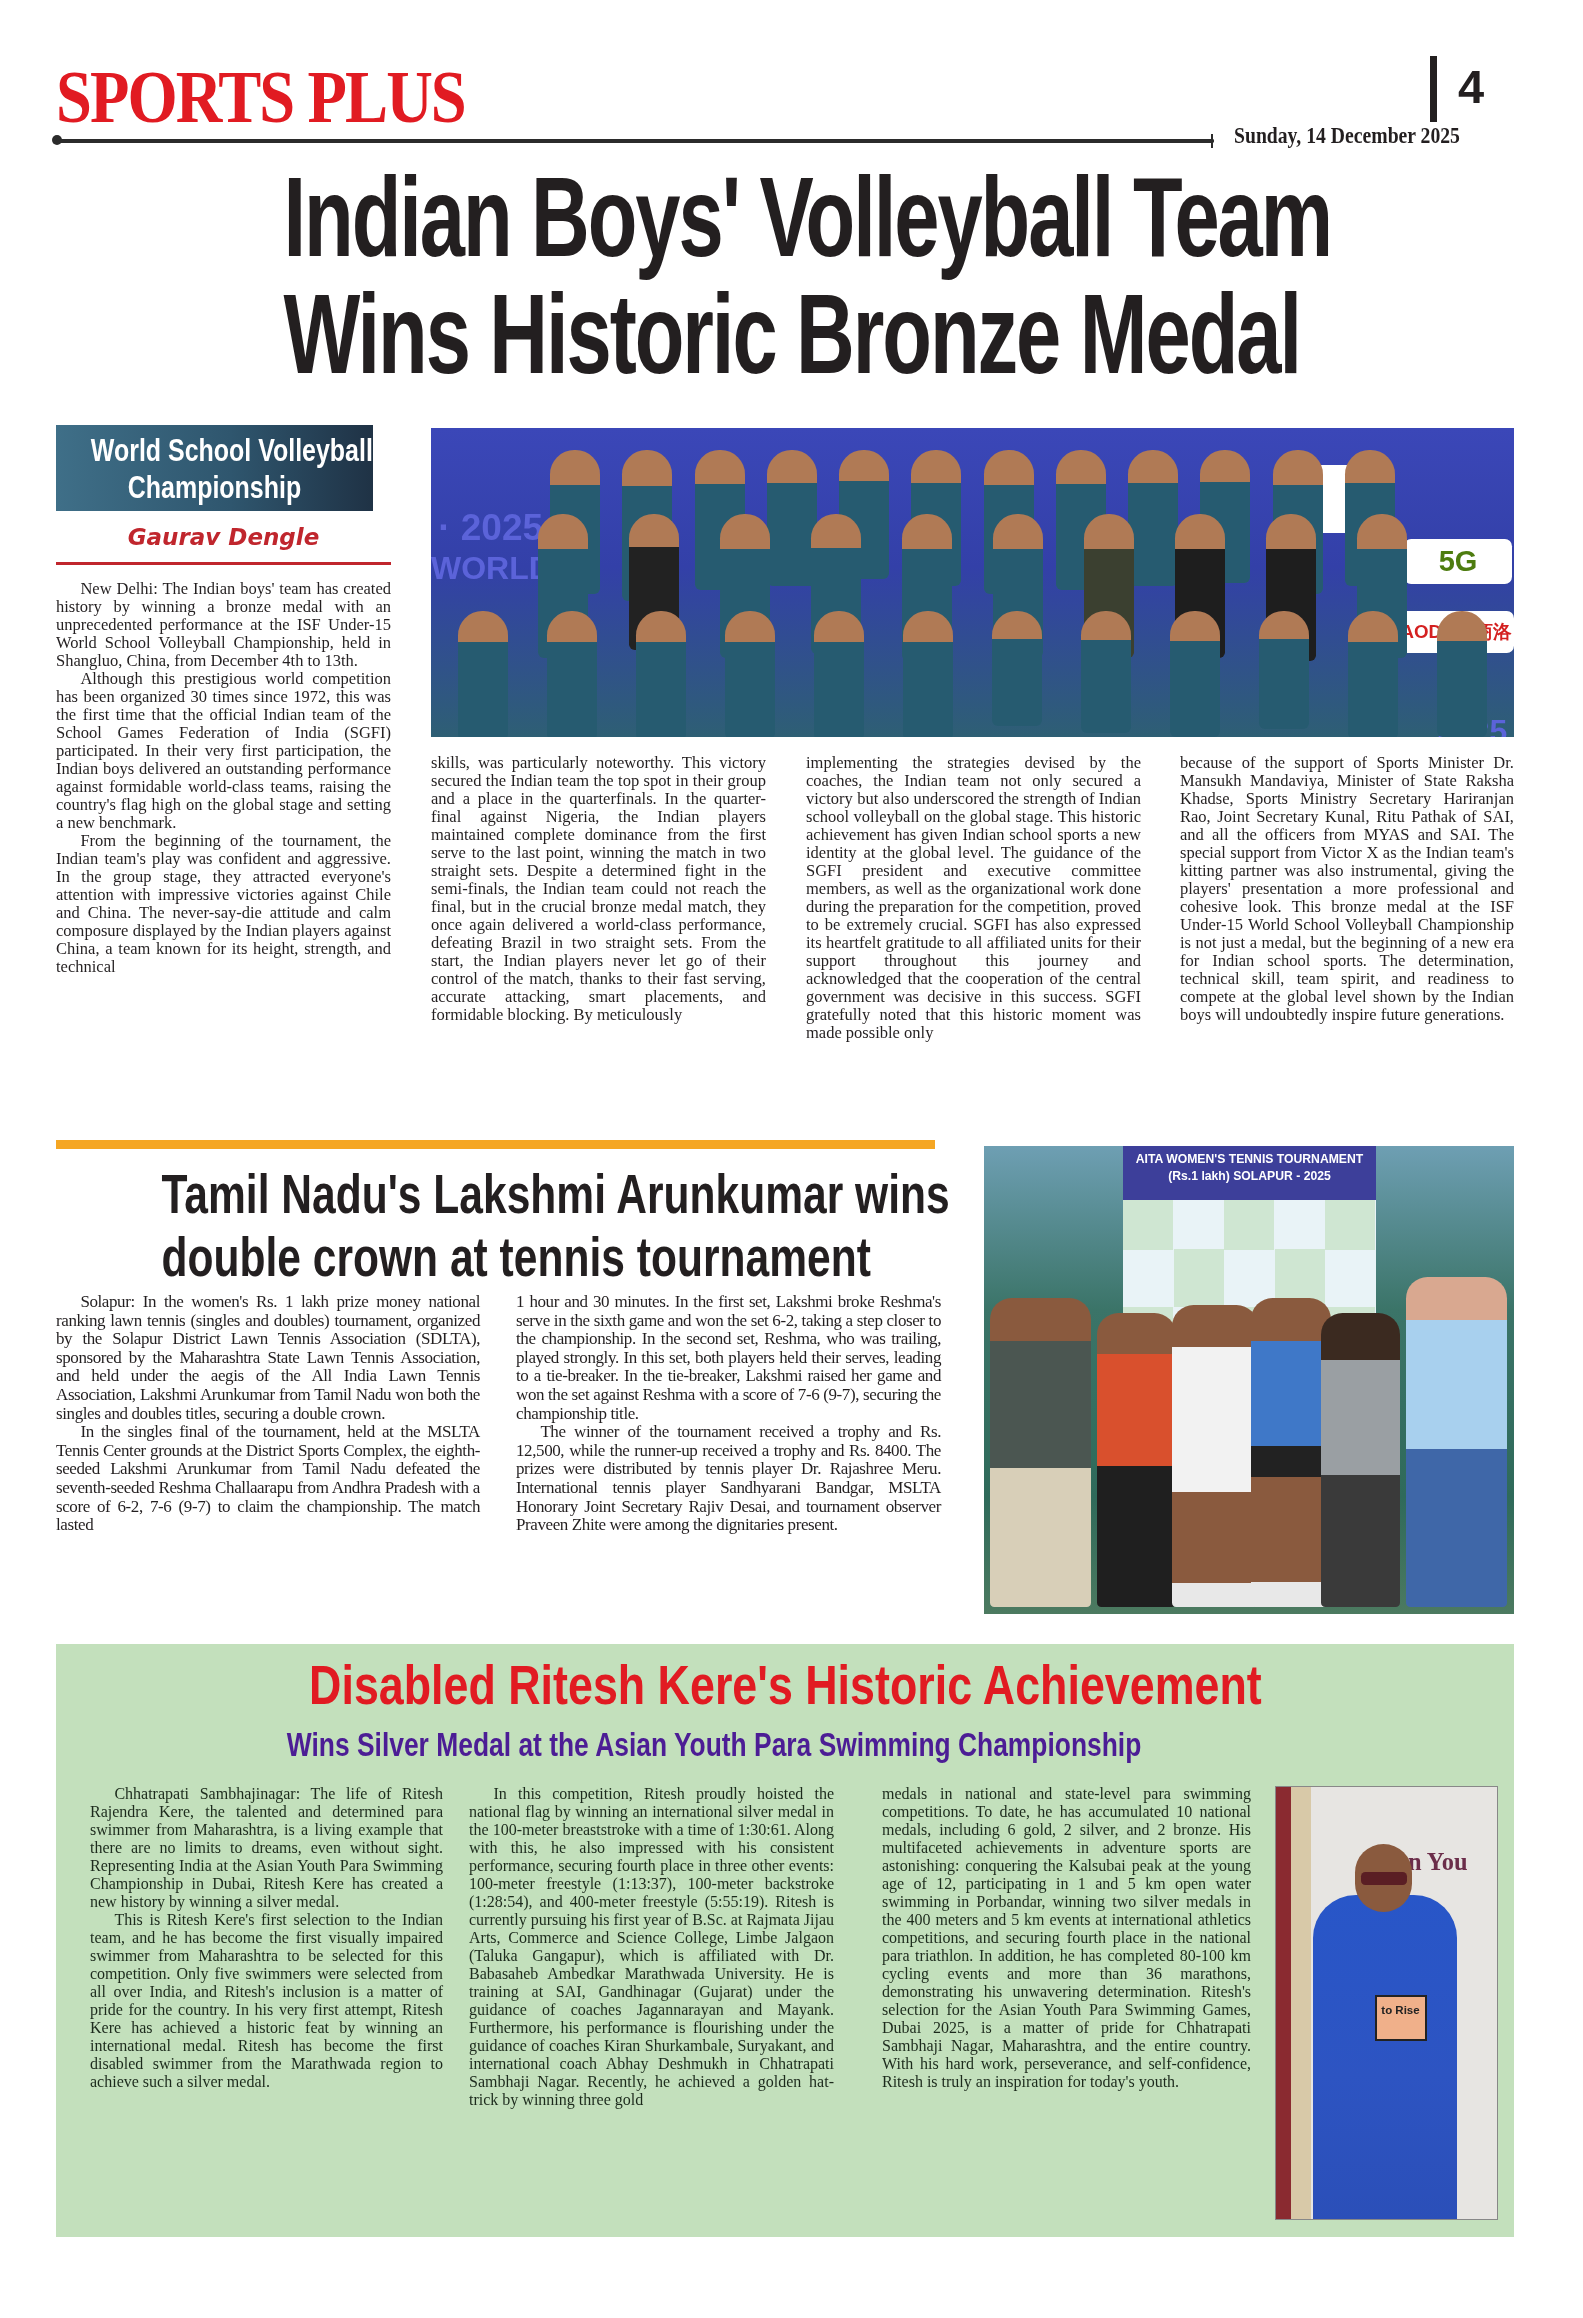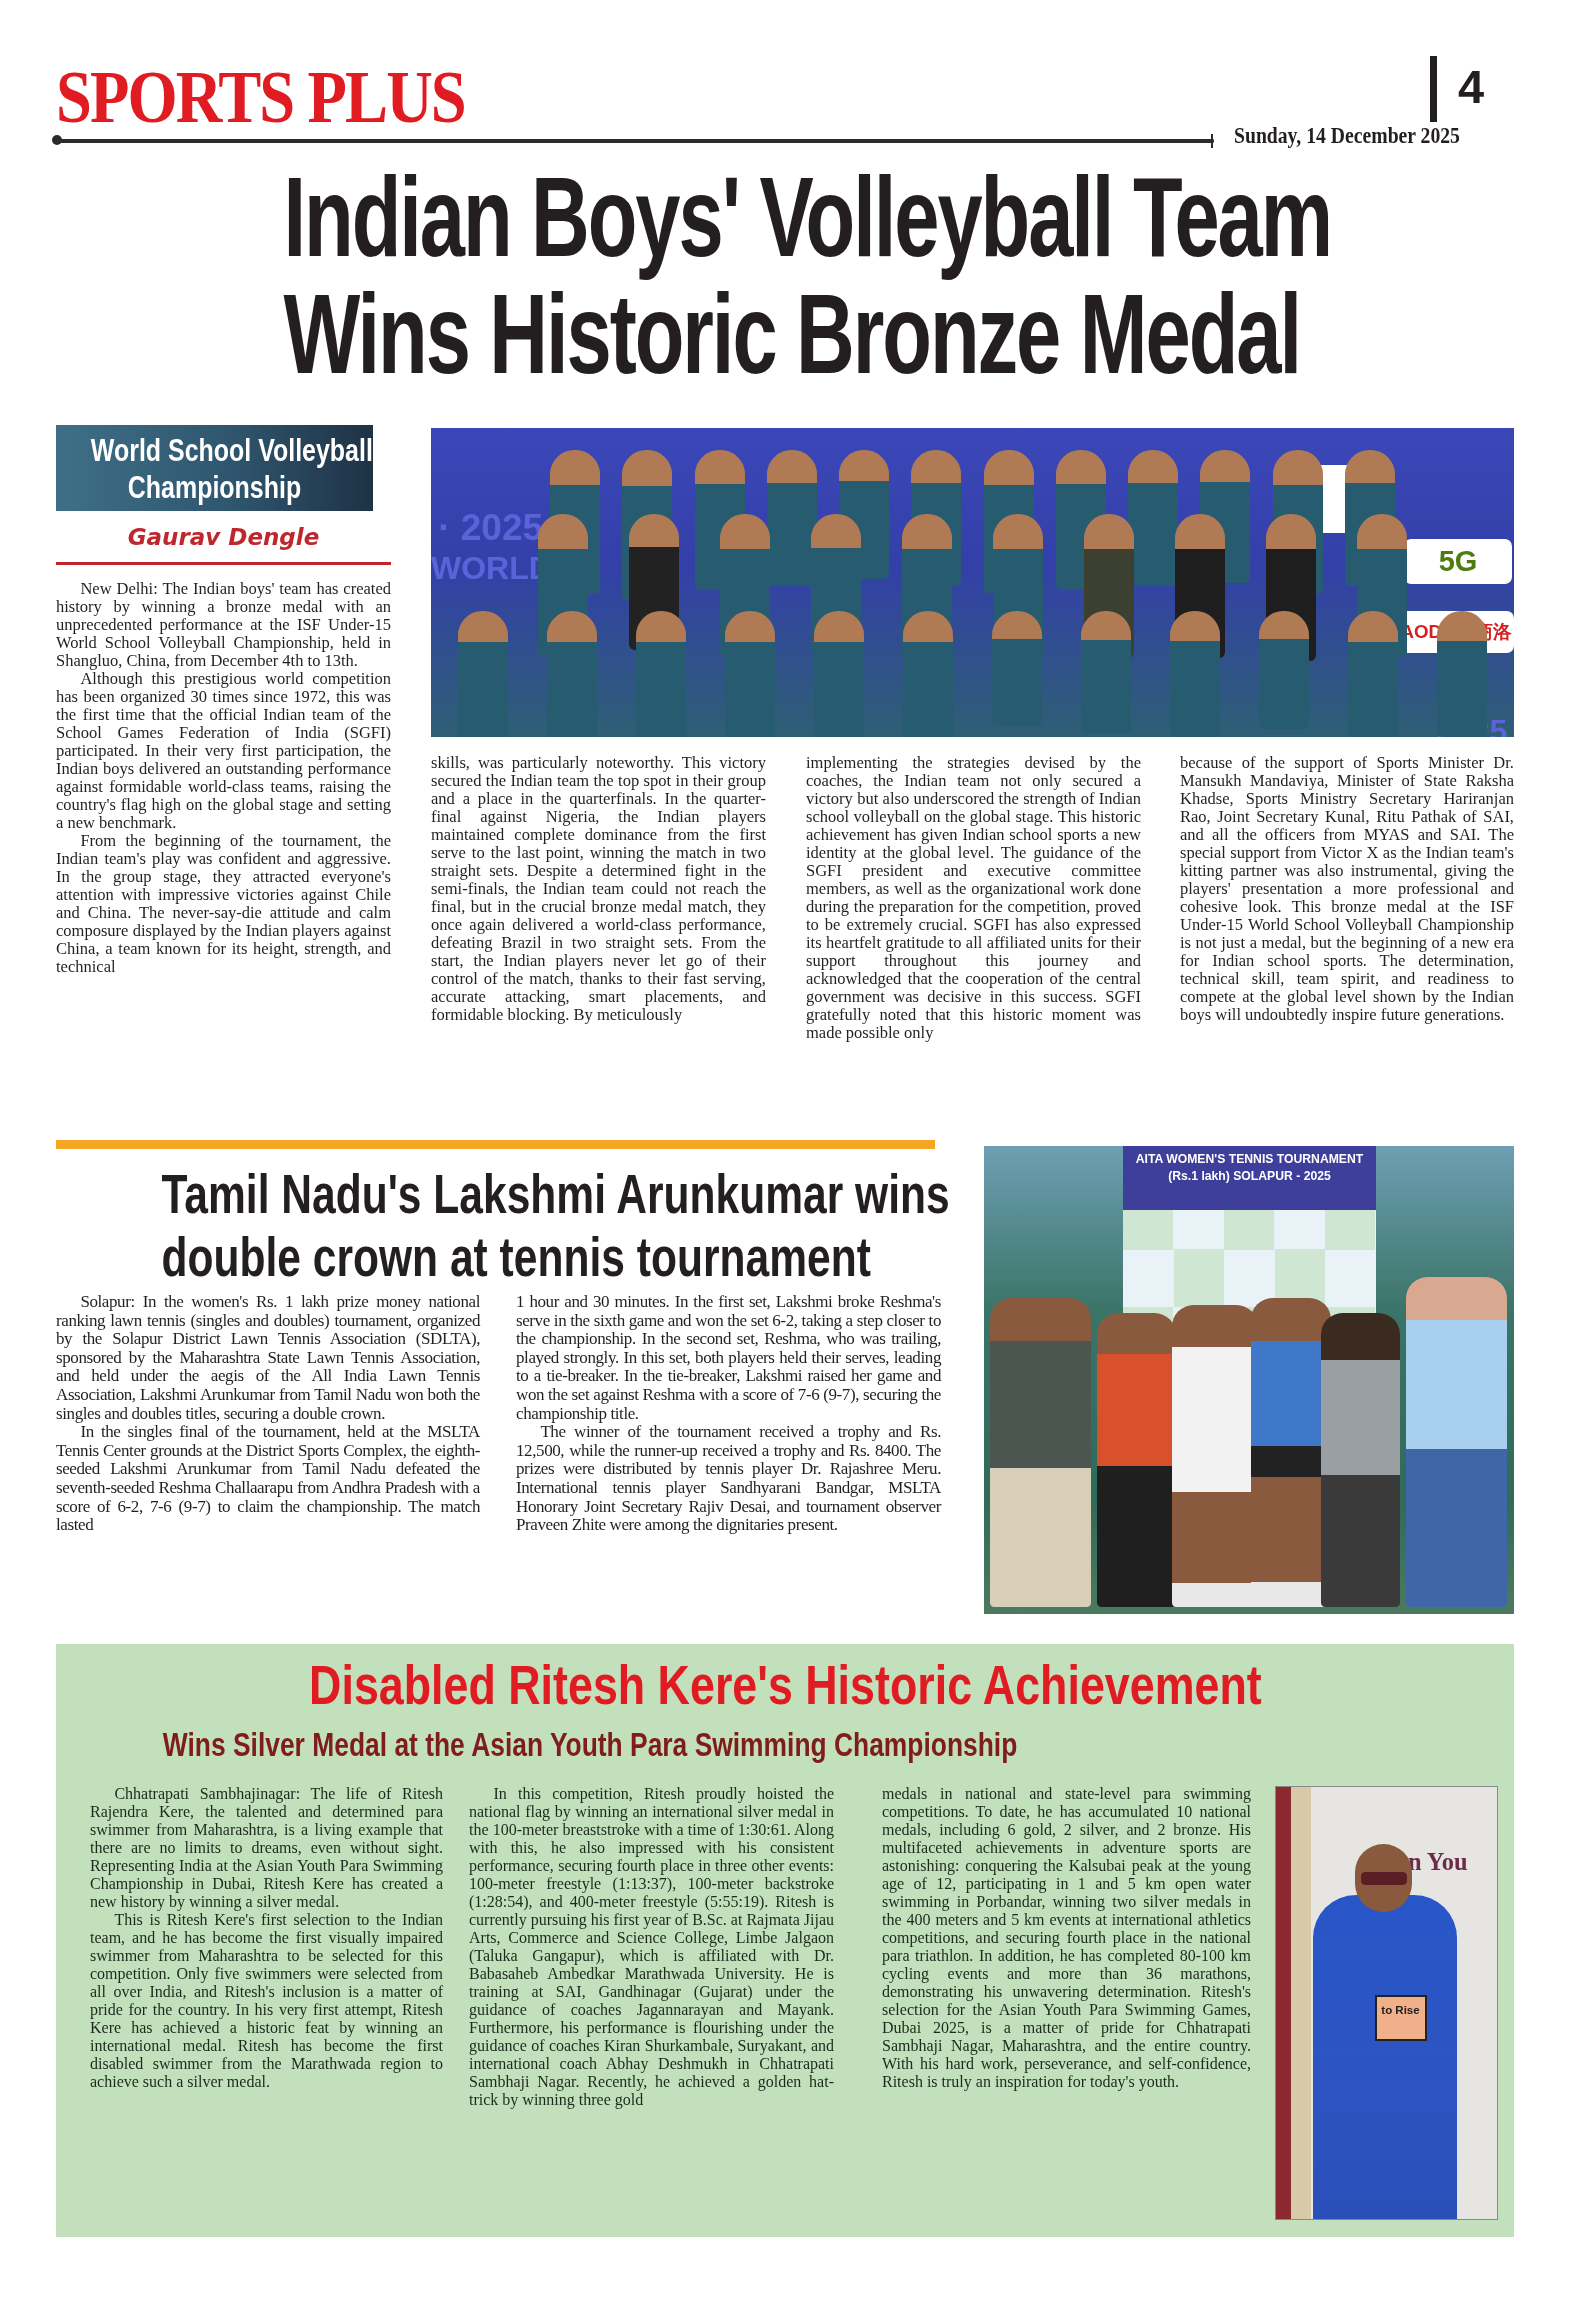--- a/index.html
+++ b/index.html
@@ -35,41 +35,41 @@
 
   
   .photo { overflow: hidden; }
   .vb-photo { left: 431px; top: 428px; width: 1083px; height: 309px; background: linear-gradient(180deg, #3b47b8 0%, #3340a8 45%, #2e5f74 100%); }
   .vb-photo .row { position: absolute; left: 0; width: 100%; display: flex; justify-content: space-around; }
   .vb-photo .person { width: 50px; border-radius: 24.4px 24.4px 5.7px 5.7px; background: linear-gradient(180deg, #b07a55 0 24%, #265b70 24% 100%); }
   .vb-photo .banner { position: absolute; background: #ffffff; border-radius: 7.2px; color: #d42020; font-family: "Liberation Sans", sans-serif; font-weight: bold; text-align: center; }
   .vb-photo .wm { position: absolute; color: #5b63d9; font-family: "Liberation Sans", sans-serif; font-weight: bold; }
 
   .tn-photo { left: 984px; top: 1146px; width: 530px; height: 468px; background: linear-gradient(180deg, #6e9fb3 0%, #3b7468 35%, #2f6a5a 75%, #4c7a60 100%); }
-  .tn-banner { position: absolute; left: 139px; top: 0; width: 253px; height: 64px; background: #3d3f9a; color: #fff; font-family: "Liberation Sans", sans-serif; font-weight: bold; font-size: 12.2px; line-height: 17px; text-align: center; padding-top: 5px; }
+  .tn-banner { position: absolute; left: 139px; top: 0; width: 253px; height: 54px; background: #3d3f9a; color: #fff; font-family: "Liberation Sans", sans-serif; font-weight: bold; font-size: 12.2px; line-height: 17px; text-align: center; padding-top: 5px; }
   .tn-board { position: absolute; left: 139px; top: 46px; width: 253px; height: 388px; background: repeating-conic-gradient(#e9f3f7 0 25%, #cfe6d2 0 50%) 0 0 / 101px 115px; }
   .tn-person { position: absolute; bottom: 7.2px; border-radius: 21.5px 21.5px 4.3px 4.3px; }
 
   .rt-photo { left: 1275px; top: 1786px; width: 223px; height: 434px; background: linear-gradient(90deg, #8a2a30 0 7%, #d8c9a8 7% 16%, #e7e5e2 16% 100%); border: 0.7px solid #888; }
   .rt-photo .title { position: absolute; left: 86px; top: 25px; font-family: Liberation Serif, serif; font-weight: bold; font-size: 24.4px; color: #6b2d4a; white-space: nowrap; margin-top: 36px; }
   .rt-photo .body { position: absolute; left: 37px; top: 108px; width: 144px; height: 327px; background: linear-gradient(180deg, #2856c8 0%, #2d54c2 55%, #2b4fb8 100%); border-radius: 43px 43px 0 0; }
   .rt-photo .head { position: absolute; left: 79px; top: 57px; width: 57px; height: 68px; background: #8a5a3e; border-radius: 29px; }
 
   
   .orange-bar { left: 56px; top: 1140px; width: 879px; height: 8.6px; background: #f5a623; }
 
   
   .tn-headline { left: 56px; top: 1162px; width: 879px; text-align: center; font-family: "Liberation Sans", sans-serif; font-weight: bold; font-size: 56px; line-height: 63px; color: #231f20; }
   .tn-headline span { display: block; transform: scaleX(0.76); transform-origin: center; white-space: nowrap; }
 
   
   .green-box { left: 56px; top: 1644px; width: 1458px; height: 593px; background: #c3e0bc; }
   .gb-title { left: 56px; top: 1652px; width: 1458px; text-align: center; font-family: "Liberation Sans", sans-serif; font-weight: bold; font-size: 56px; color: #e11b22; line-height: 66px; }
   .gb-title span, .gb-sub span { display: inline-block; transform: scaleX(0.8); white-space: nowrap; }
-  .gb-sub { left: 56px; top: 1725px; width: 1316px; font-family: "Liberation Sans", sans-serif; font-weight: bold; font-size: 33px; color: #7f1d1d; line-height: 40px; }
+  .gb-sub { left: 56px; top: 1725px; width: 1316px; text-align: center; font-family: "Liberation Sans", sans-serif; font-weight: bold; font-size: 33px; color: #4c1d95; line-height: 40px; }
   .green-col { font-size: 16px; line-height: 18px; color: #1c2a1c; }
 </style>
 </head>
 <body>
 
 <div class="abs masthead">SPORTS PLUS</div>
 <div class="abs rule-dot"></div>
 <div class="abs rule-line"></div>
 <div class="abs rule-tick"></div>
 <div class="abs page-bar"></div>

